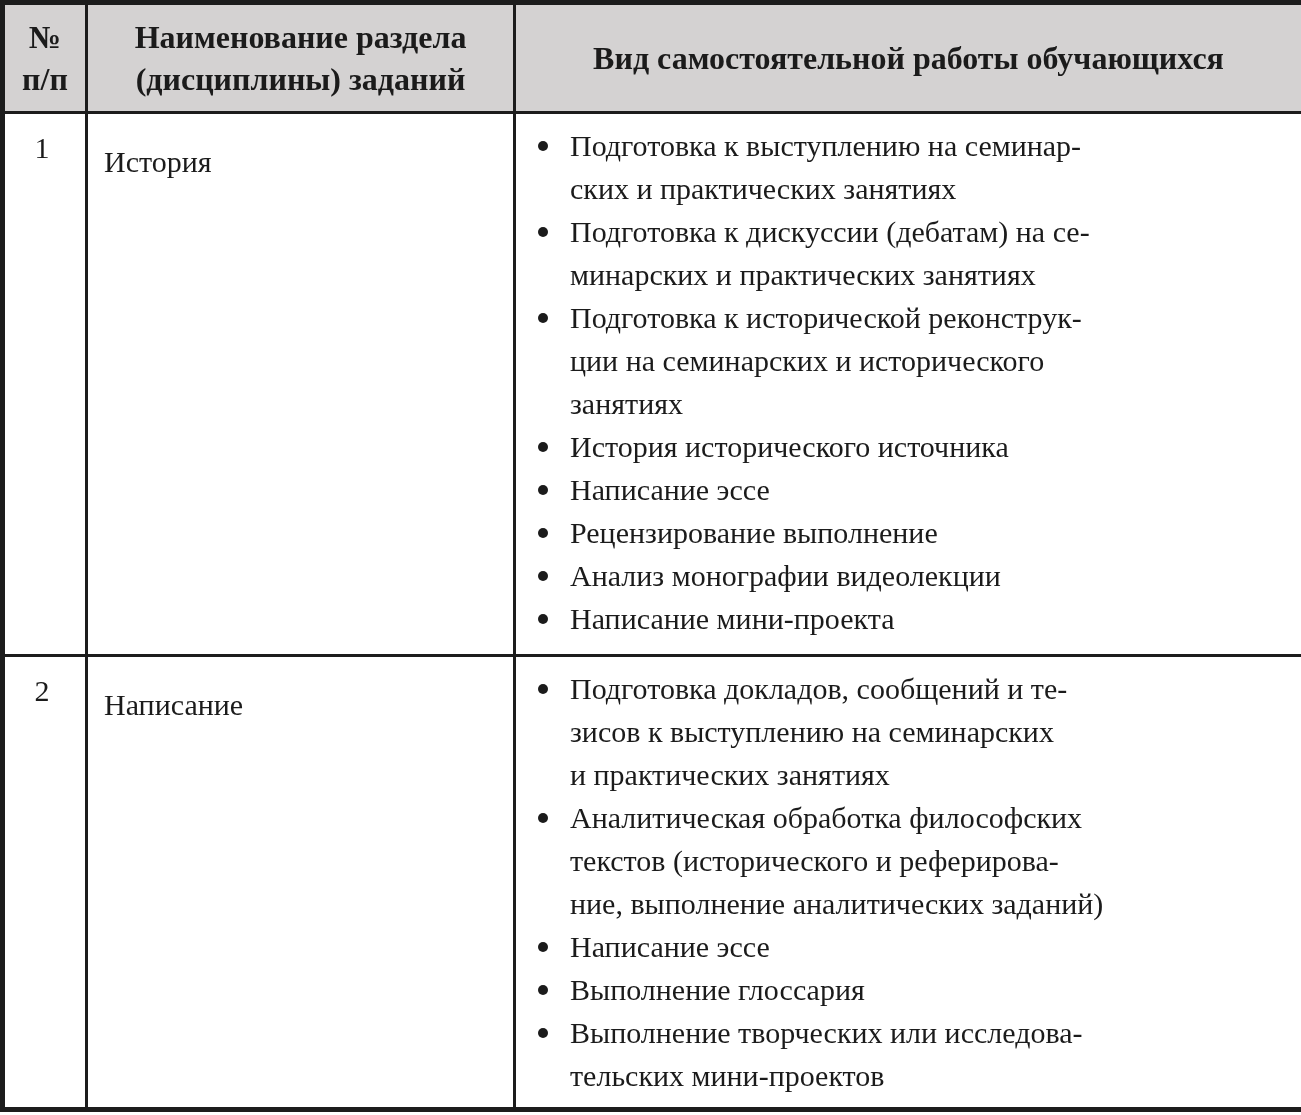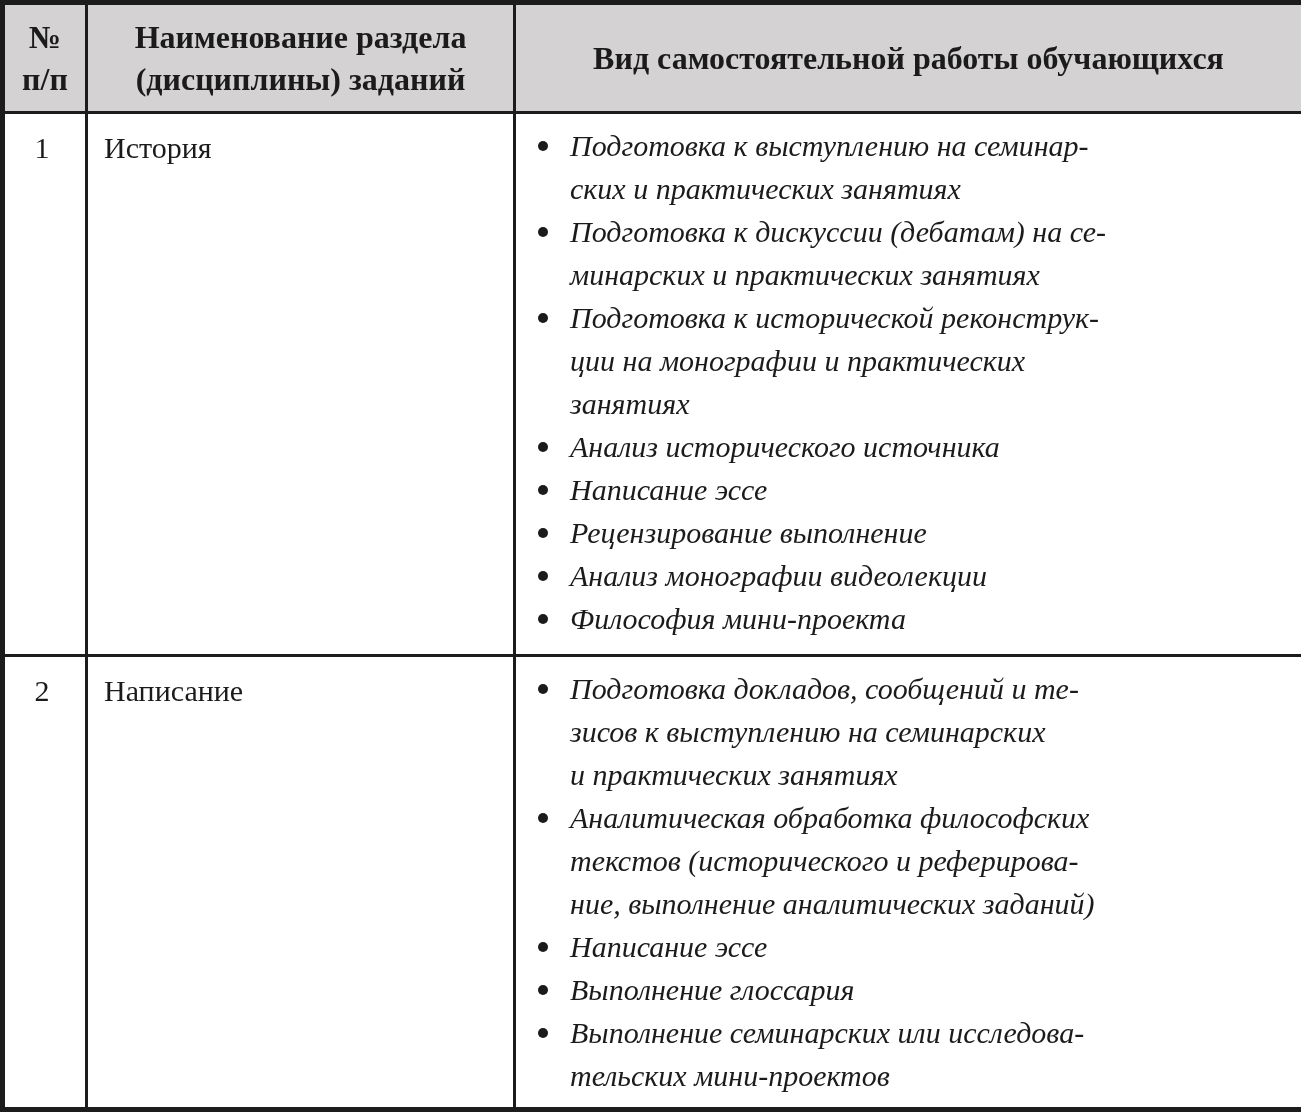--- a/index.html
+++ b/index.html
@@ -43,32 +43,31 @@
     font-size: 30px;
     line-height: 43px;
     padding: 10px 6px 10px 0;
   }
   td.cell-num {
     text-align: center;
     padding-top: 12px;
   }
   td.cell-section {
     padding-left: 16px;
-    padding-top: 12px;
+    padding-top: 26px;
   }
   td.cell-activities {
     padding: 10px 6px 10px 0;
   }
   tr.row-1 { height: 543px; }
   tr.row-2 { height: 452px; }
   ul.activities {
     margin: 0;
     padding: 0 0 0 22px;
     list-style: none;
-    font-style: italic;
   }
   ul.activities li {
     display: flex;
     align-items: flex-start;
   }
   .bullet {
     flex: 0 0 32px;
   }
   .bullet::after {
     content: "";
@@ -115,42 +114,42 @@
 ских и практических занятиях</span>
             </li>
             <li>
               <span class="bullet"></span>
               <span class="activity-text">Подготовка к дискуссии (дебатам) на се-
 минарских и практических занятиях</span>
             </li>
             <li>
               <span class="bullet"></span>
               <span class="activity-text">Подготовка к исторической реконструк-
-ции на монографии и практических
+ции на семинарских и исторического
 занятиях</span>
             </li>
             <li>
               <span class="bullet"></span>
-              <span class="activity-text">Анализ исторического источника</span>
+              <span class="activity-text">История исторического источника</span>
             </li>
             <li>
               <span class="bullet"></span>
               <span class="activity-text">Написание эссе</span>
             </li>
             <li>
               <span class="bullet"></span>
               <span class="activity-text">Рецензирование выполнение</span>
             </li>
             <li>
               <span class="bullet"></span>
               <span class="activity-text">Анализ монографии видеолекции</span>
             </li>
             <li>
               <span class="bullet"></span>
-              <span class="activity-text">Философия мини-проекта</span>
+              <span class="activity-text">Написание мини-проекта</span>
             </li>
           </ul>
         </td>
       </tr>
       <tr class="row-2">
         <td class="cell-num">2</td>
         <td class="cell-section">Написание</td>
         <td class="cell-activities">
           <ul class="activities">
             <li>
@@ -168,21 +167,21 @@
             <li>
               <span class="bullet"></span>
               <span class="activity-text">Написание эссе</span>
             </li>
             <li>
               <span class="bullet"></span>
               <span class="activity-text">Выполнение глоссария</span>
             </li>
             <li>
               <span class="bullet"></span>
-              <span class="activity-text">Выполнение семинарских или исследова-
+              <span class="activity-text">Выполнение творческих или исследова-
 тельских мини-проектов</span>
             </li>
           </ul>
         </td>
       </tr>
     </tbody>
   </table>
 </div>
 
 </body></html>

